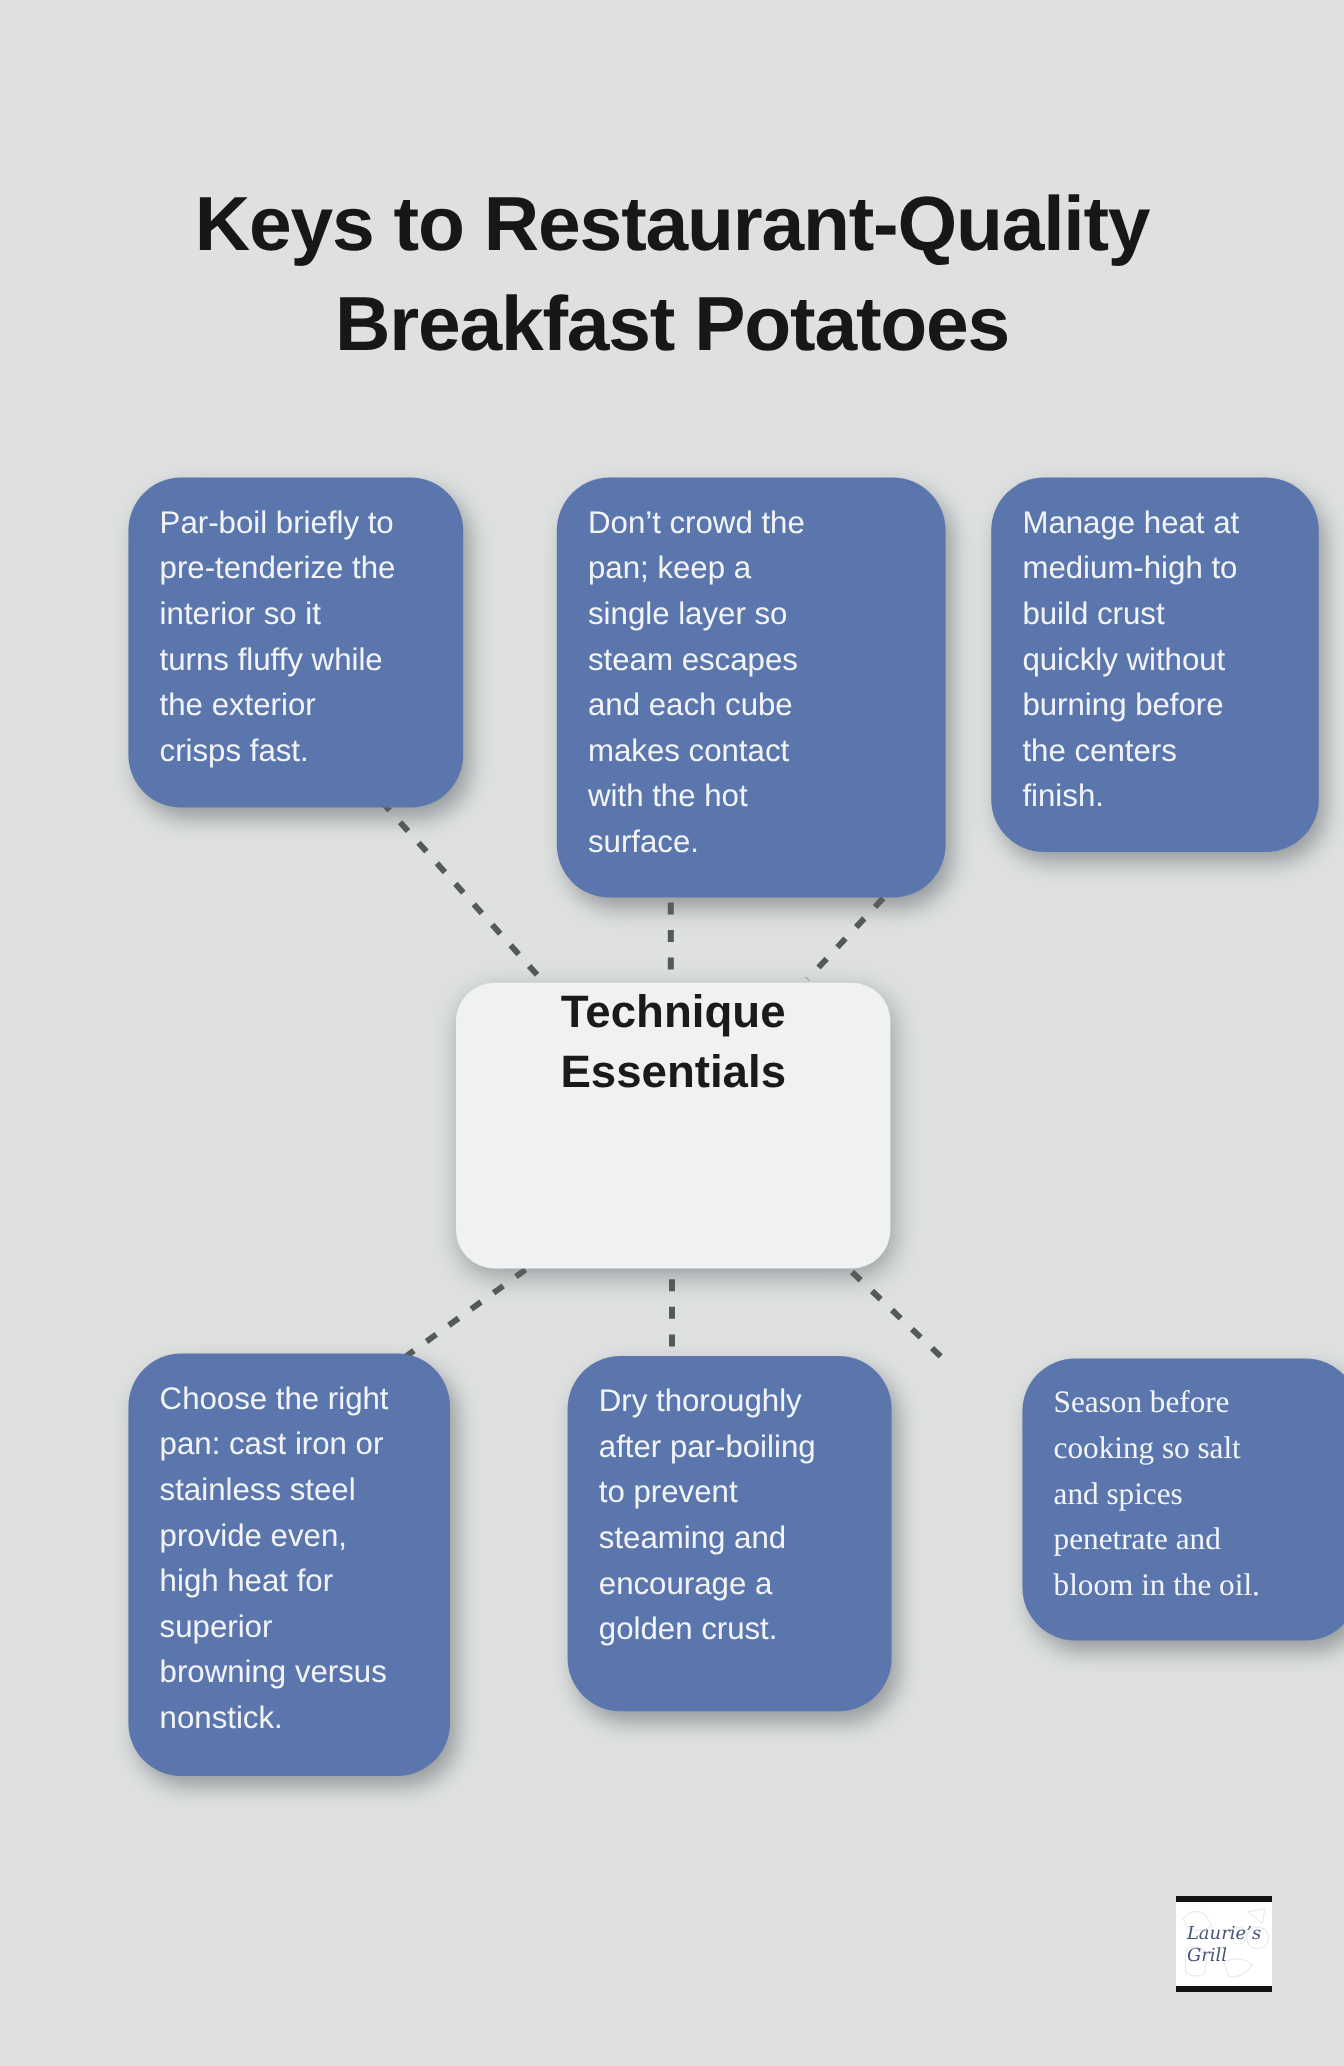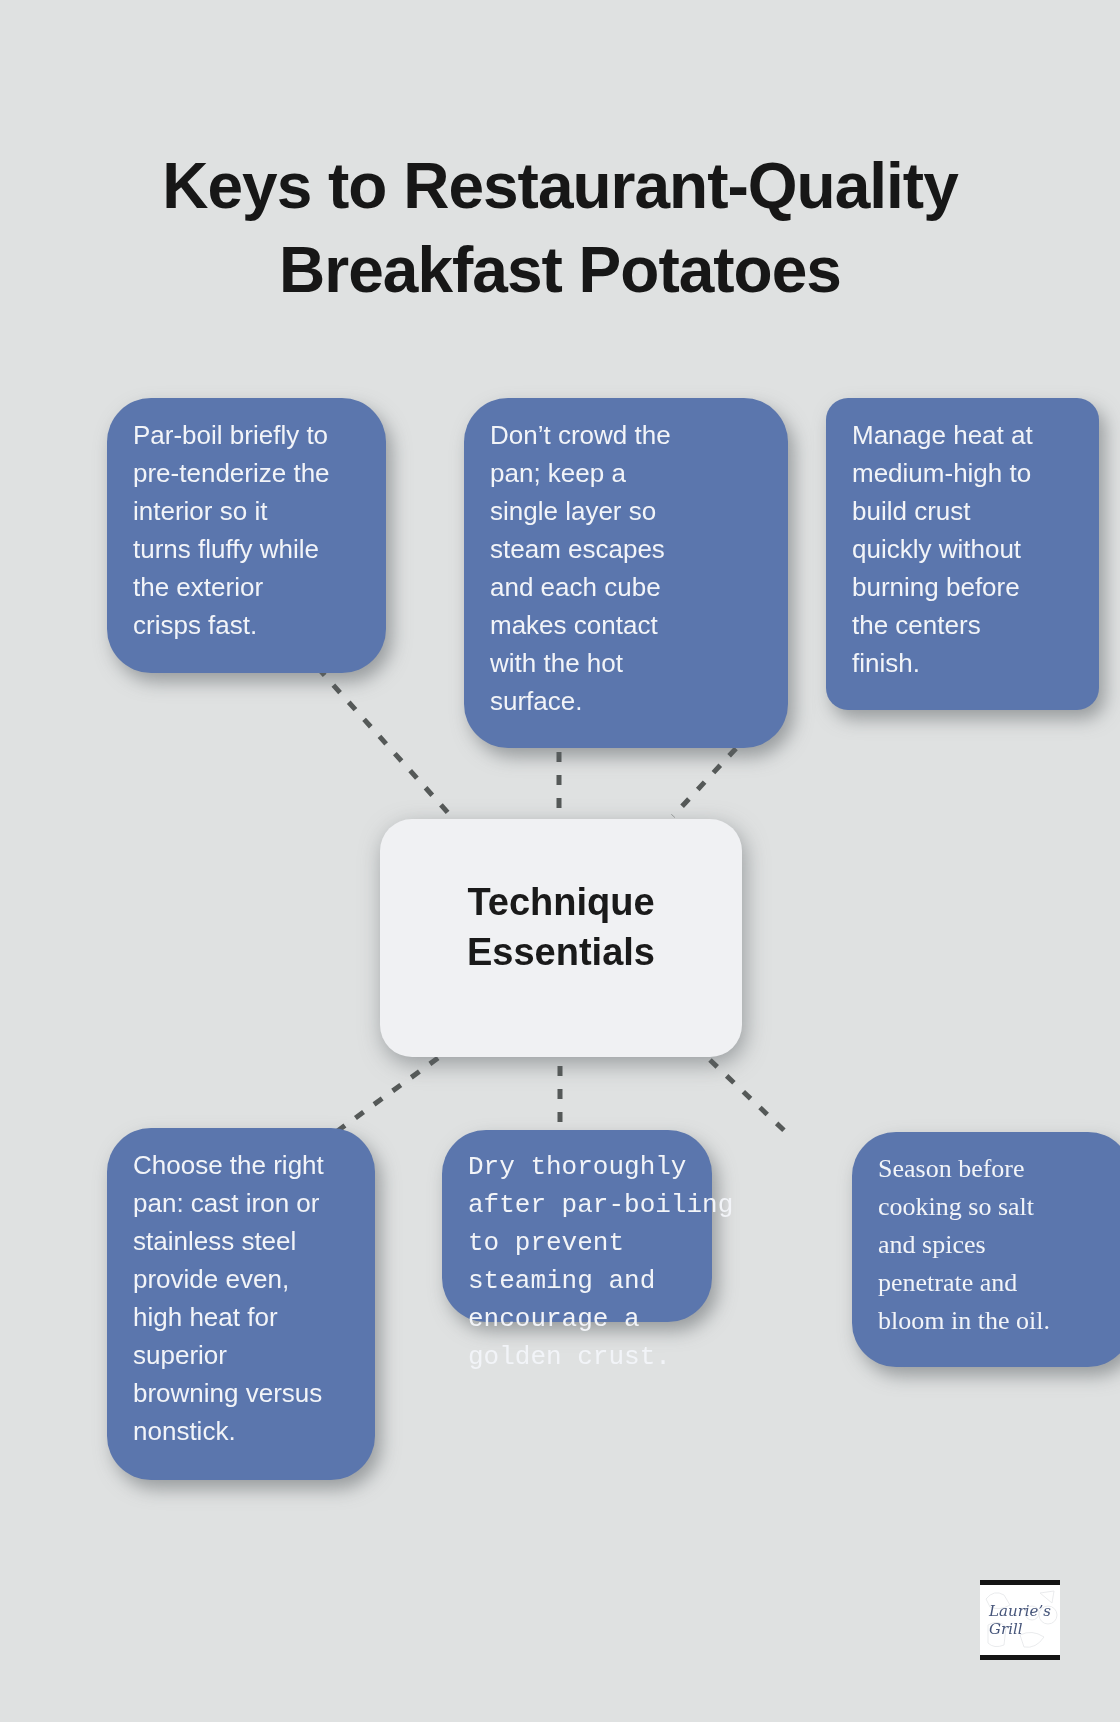--- a/index.html
+++ b/index.html
@@ -38,35 +38,34 @@
     padding: 18px 26px 0 26px;
     box-sizing: border-box;
     font-size: 26px;
     line-height: 38px;
     white-space: pre;
     overflow: visible;
     margin-left: 44px;
   }
   .node-top-left     { left: 63px;  top: 398px;  width: 279px; height: 275px; }
   .node-top-middle   { left: 420px; top: 398px;  width: 324px; height: 350px; }
-  .node-top-right    { left: 782px; top: 398px;  width: 273px; height: 312px; border-radius: 22px; }
+  .node-top-right    { left: 782px; top: 398px;  width: 273px; height: 312px; }
   .node-bottom-left  { left: 63px;  top: 1128px; width: 268px; height: 352px; }
-  .node-bottom-middle{ left: 398px; top: 1130px; width: 270px; height: 192px; font-family: Liberation Mono, monospace; }
+  .node-bottom-middle{ left: 429px; top: 1130px; width: 270px; height: 296px; }
   .node-bottom-right { left: 808px; top: 1132px; width: 280px; height: 235px; font-family: Liberation Serif, serif; }
   .center-node {
     position: absolute;
     left: 380px;
     top: 819px;
     width: 362px;
     height: 238px;
     background: var(--center-fill, #f0f1f3);
     border-radius: 32px;
     box-shadow: 3px 7px 22px rgba(95, 100, 104, 0.55);
     display: flex;
-    align-items: center;
     justify-content: center;
     box-sizing: border-box;
     padding-bottom: 22px;
   }
   .center-label {
     font-size: 38px;
     font-weight: 700;
     line-height: 50px;
     text-align: center;
     color: var(--center-text, #1a1a1a);

